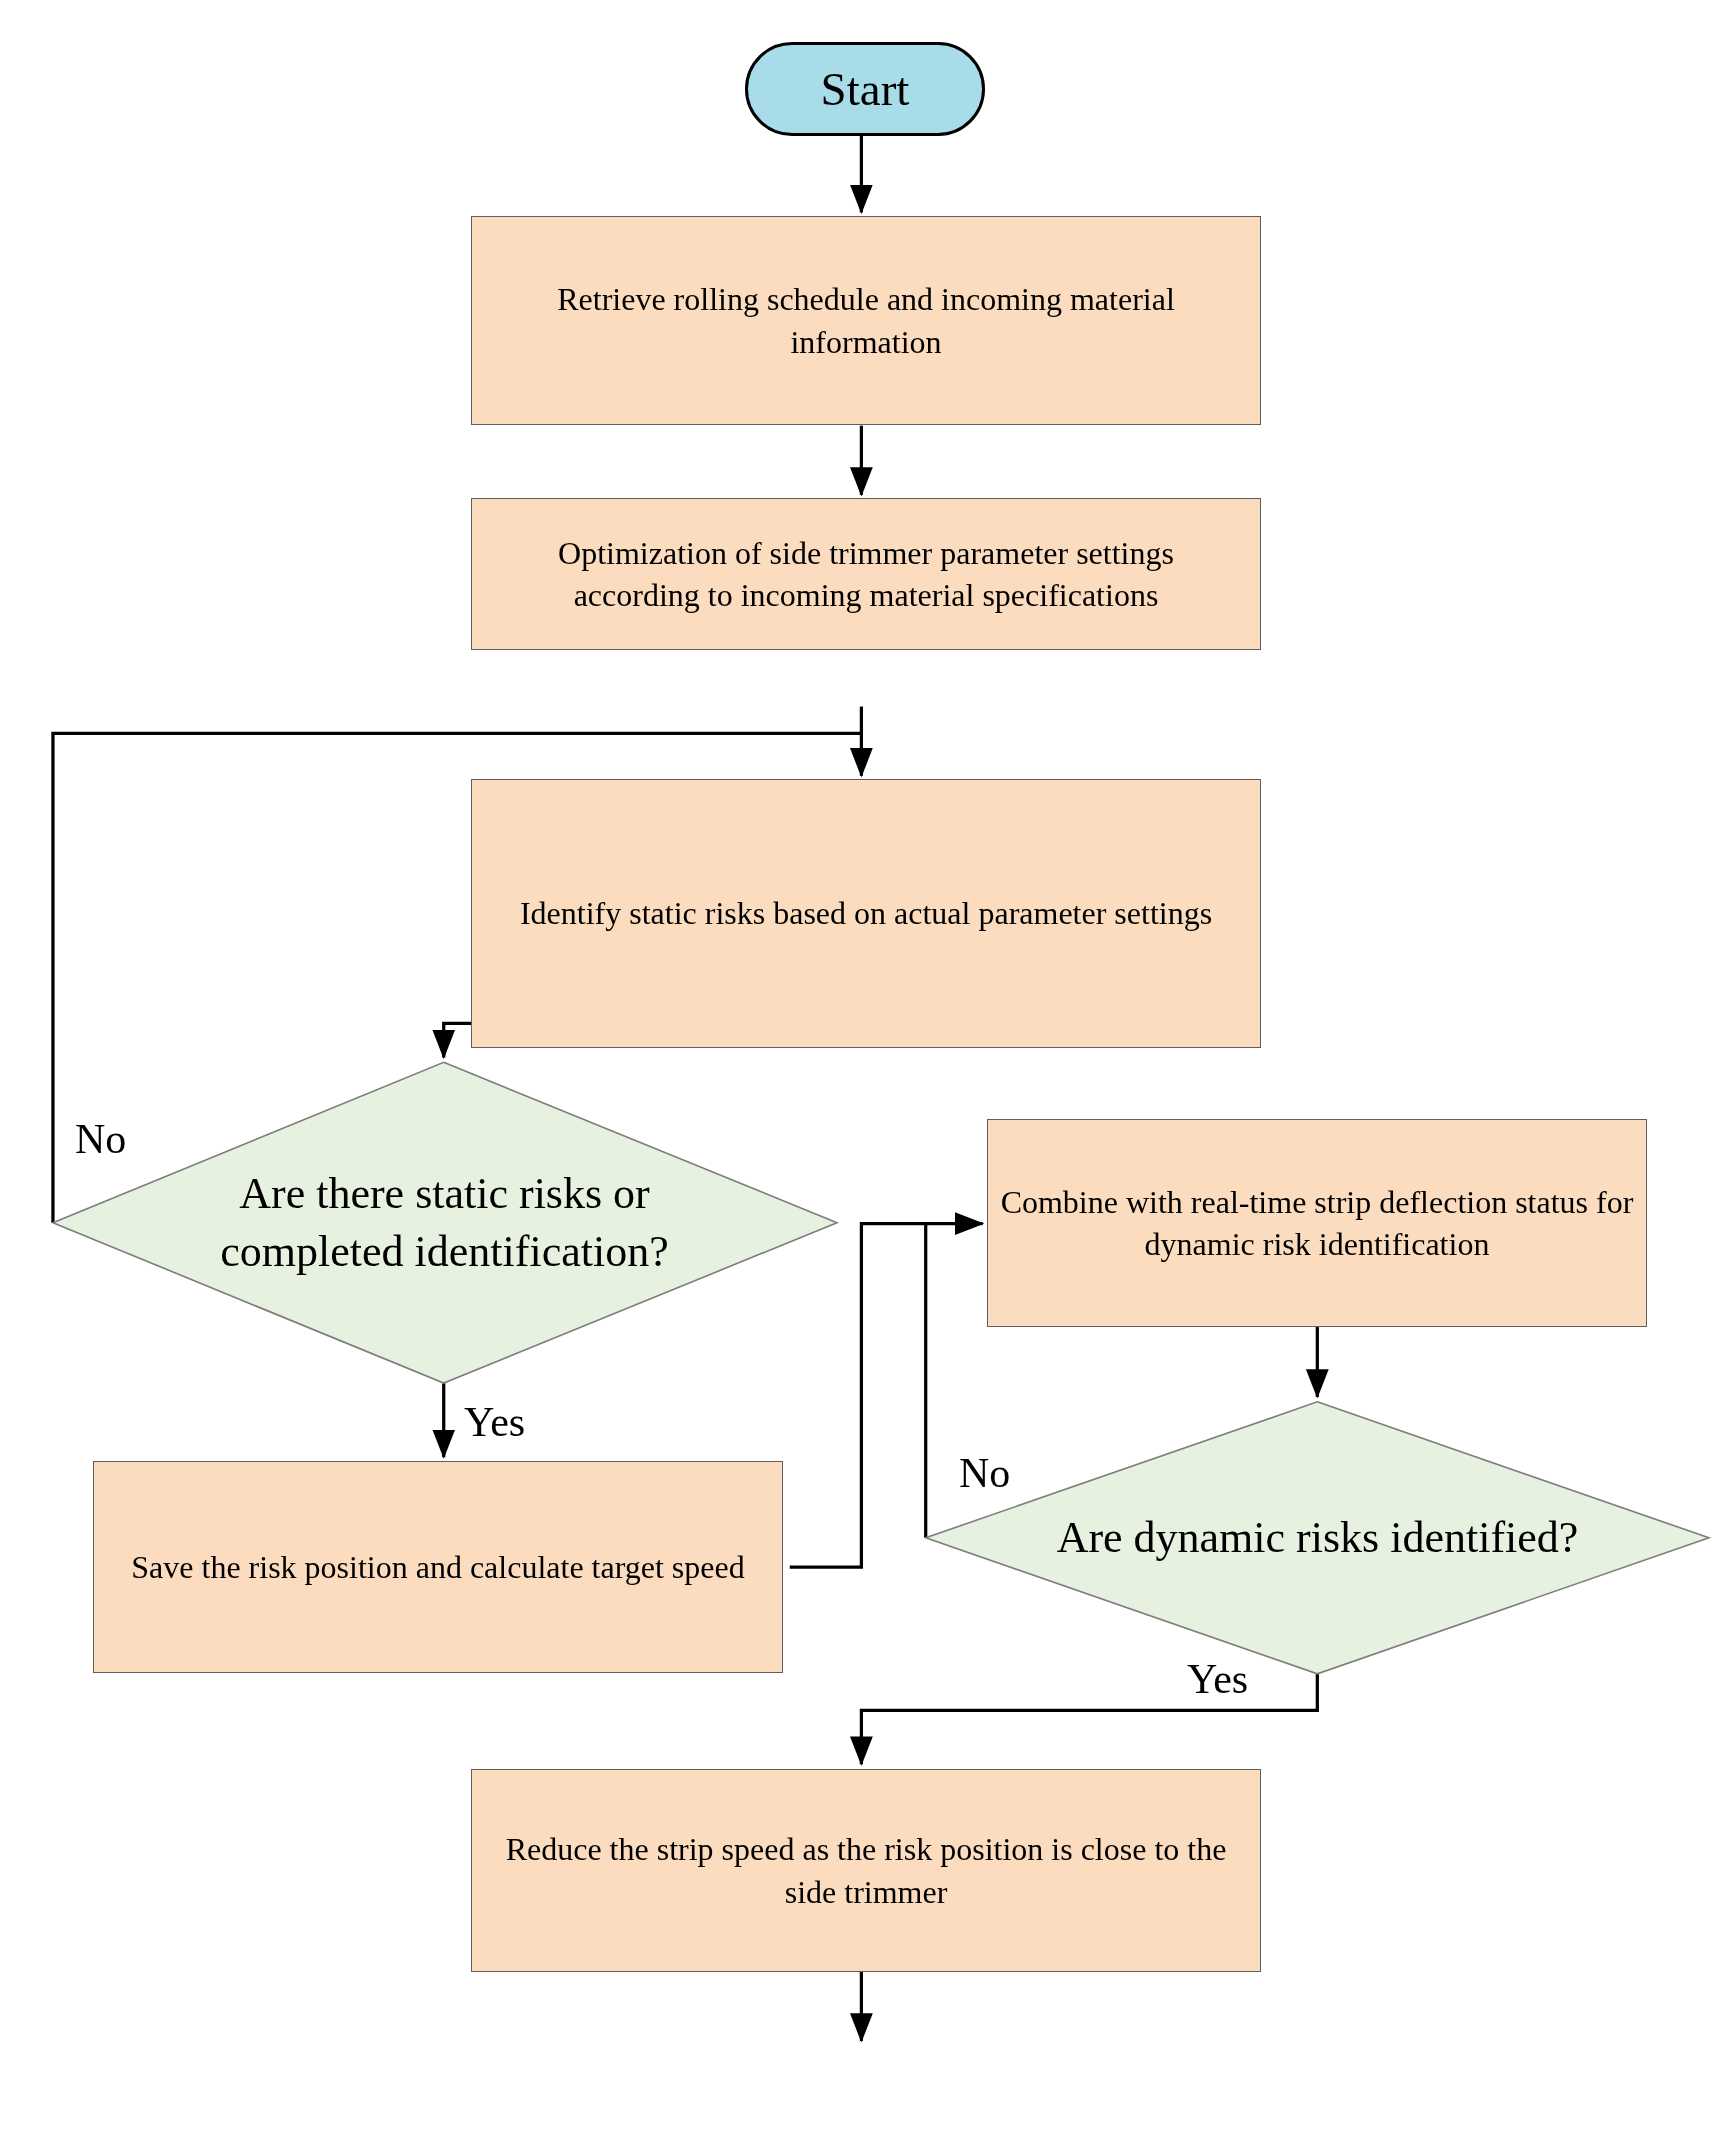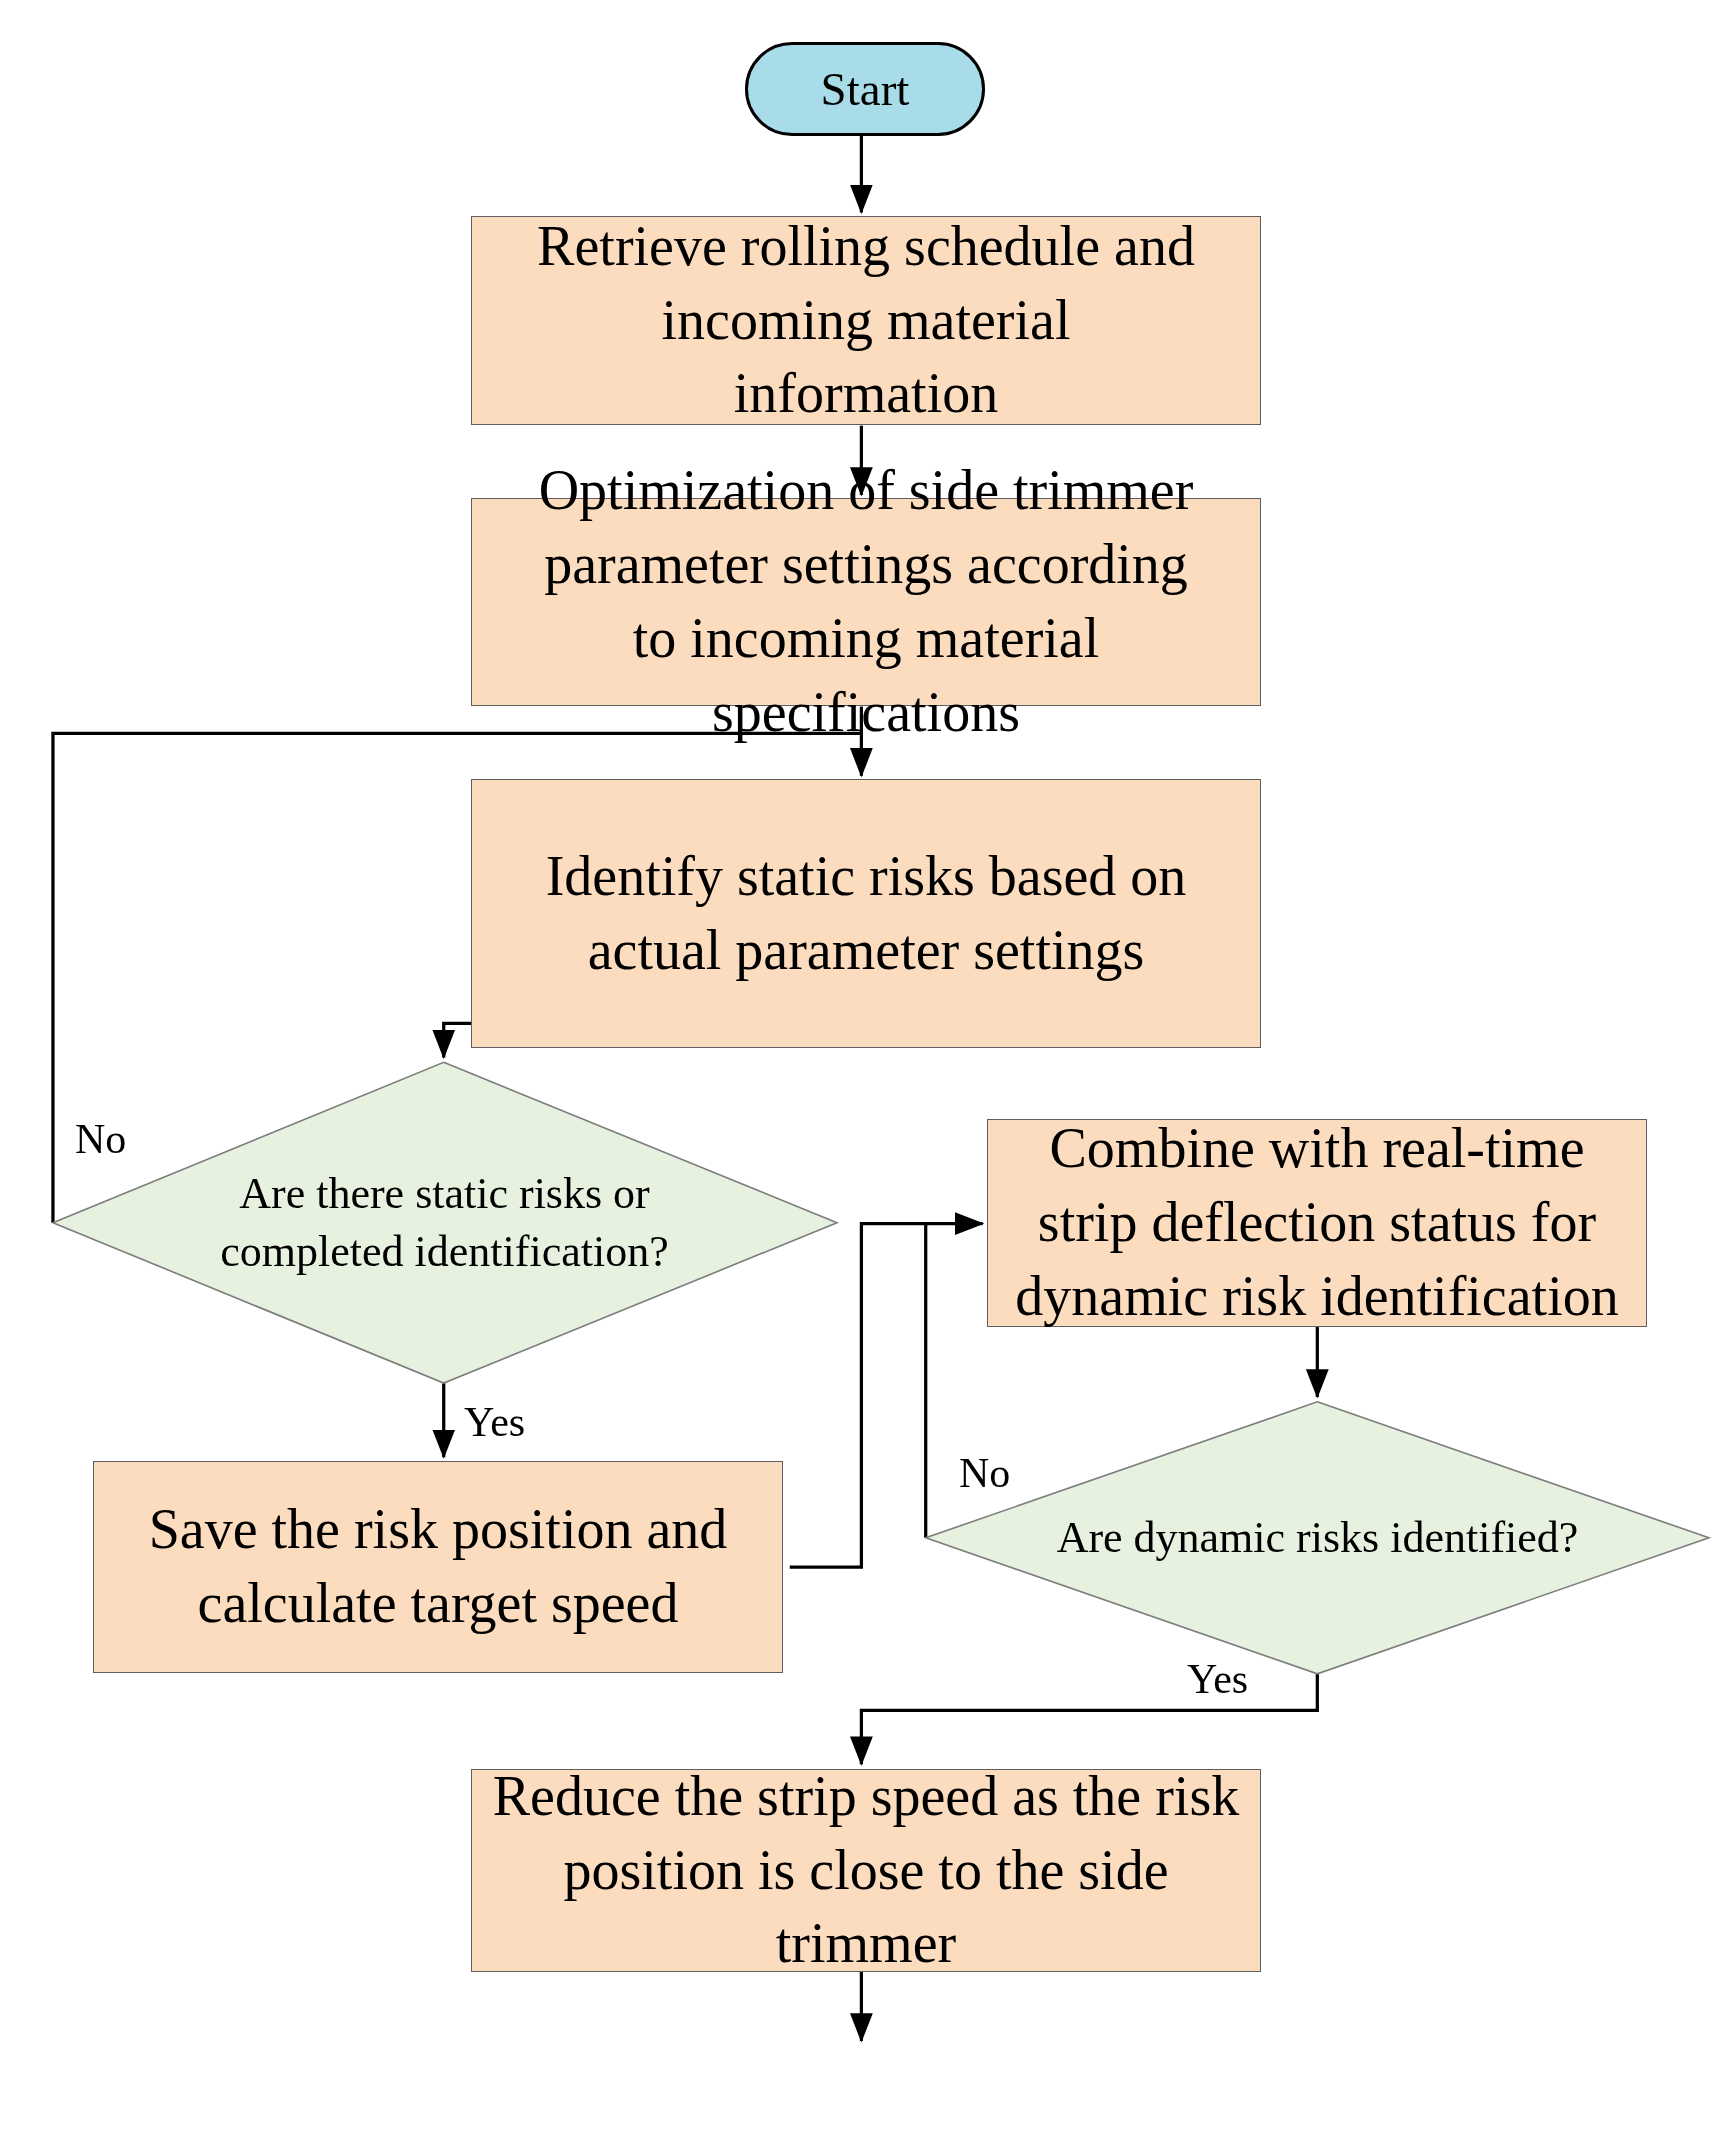--- a/index.html
+++ b/index.html
@@ -11,21 +11,21 @@
     --decision-border:#7d7d7d;
   }
   *{margin:0;padding:0;box-sizing:border-box;}
   html,body{background:#ffffff;}
   body{font-family:"Liberation Serif","DejaVu Serif",serif;color:#000;}
   #canvas{position:relative;width:1735px;height:2129px;background:#ffffff;overflow:hidden;margin-top:30px;}
   svg.overlay{position:absolute;left:0;top:0;}
   .edge{stroke:var(--connector);stroke-width:4;fill:none;}
   .diamond{fill:var(--decision-fill);stroke:var(--decision-border);stroke-width:2;}
   .node{position:absolute;display:flex;align-items:center;justify-content:center;
-        text-align:center;font-size:56px;line-height:1.32;}
+        text-align:center;font-size:32px;line-height:1.32;}
   .process{background:var(--process-fill);border:1.6px solid var(--process-border);}
   .terminator{background:var(--terminator-fill);border:3.3px solid #000;border-radius:47px;
               font-size:47px;}
   .dlabel{position:absolute;display:flex;align-items:center;justify-content:center;
           text-align:center;font-size:44px;line-height:1.3;}
   .elabel{position:absolute;font-size:42px;line-height:1;}
   .txt{display:inline-block;}
 </style>
 </head>
 <body>
@@ -57,21 +57,21 @@
 
   <div class="node terminator" style="left:745px;top:12.2px;width:240px;height:94px;">
     <span class="txt">Start</span>
   </div>
 
 
   <div class="node process" style="left:471px;top:186px;width:790px;height:209px;">
     <span class="txt" style="max-width:668px;">Retrieve rolling schedule and incoming material information</span>
   </div>
 
-  <div class="node process" style="left:471px;top:468px;width:790px;height:208px;">
+  <div class="node process" style="left:471px;top:468px;width:790px;height:152px;">
     <span class="txt" style="max-width:700px;">Optimization of side trimmer parameter settings according to incoming material specifications</span>
   </div>
 
   <div class="node process" style="left:471px;top:749px;width:790px;height:269px;">
     <span class="txt" style="max-width:765px;">Identify static risks based on actual parameter settings</span>
   </div>
 
   <div class="node process" style="left:93px;top:1431px;width:690px;height:212px;">
     <span class="txt" style="max-width:643px;">Save the risk position and calculate target speed</span>
   </div>

